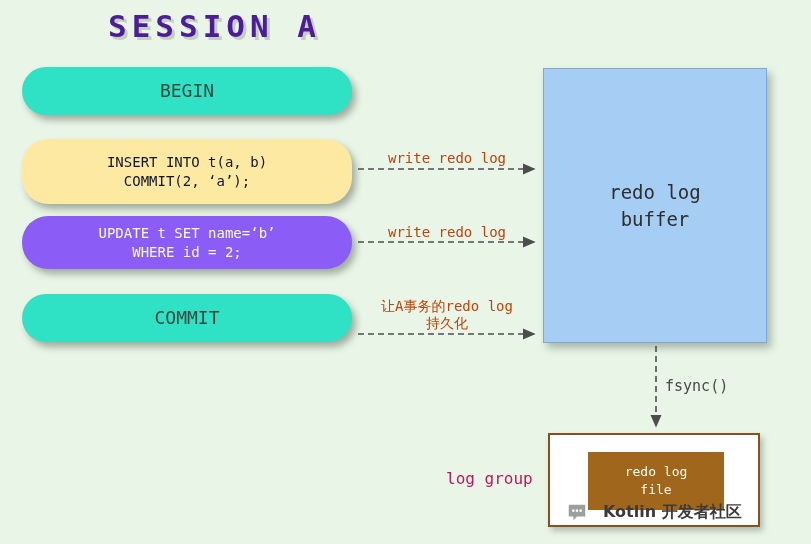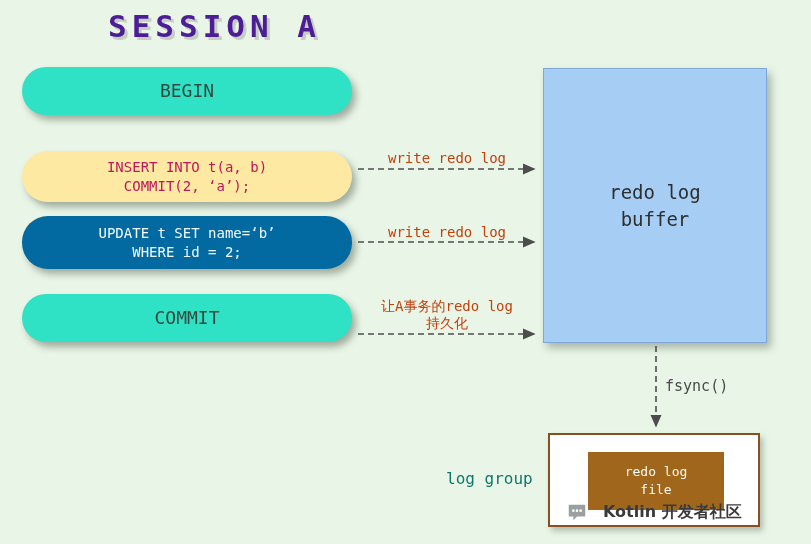--- a/index.html
+++ b/index.html
@@ -19,22 +19,22 @@
   }
   .pill{
     position:absolute;left:22px;width:330px;
     border-radius:26px;
     display:flex;flex-direction:column;align-items:center;justify-content:center;
     box-shadow:4px 5px 7px rgba(70,85,70,.45);
     text-align:center;line-height:1.35;
   }
   .pill .line{display:block;}
   .begin{top:67px;height:48px;background:#2fe1c5;font-size:18px;color:#35493f;}
-  .insert{top:139px;height:51px;background:#fde9a2;font-size:14px;color:#be185d;margin-top:12px;}
-  .update{top:216px;height:53px;background:#0369a1;font-size:14px;color:#f2fbfc;}
+  .insert{top:139px;height:65px;background:#fde9a2;font-size:14px;color:#0f172a;}
+  .update{top:216px;height:53px;background:#8b5cf6;font-size:14px;color:#f2fbfc;}
   .commit{top:294px;height:48px;background:#2fe1c5;font-size:18px;color:#35493f;text-align:right;}
   .buffer{
     position:absolute;left:543px;top:68px;width:224px;height:275px;
     background:#a6cdf4;border:1px solid #7fa8d8;box-sizing:border-box;
     box-shadow:4px 5px 8px rgba(70,85,70,.4);
     display:flex;flex-direction:column;align-items:center;justify-content:center;
     font-size:19px;color:#2e2e2e;line-height:1.4;
   }
   .arrows{position:absolute;left:0;top:0;pointer-events:none;}
   .dash{stroke:#4d4d4d;stroke-width:1.6;stroke-dasharray:6 4;marker-end:url(#ah);}
@@ -52,21 +52,21 @@
     box-shadow:3px 4px 6px rgba(70,85,70,.35);
   }
   .log-file{
     position:absolute;left:38px;top:17px;width:136px;height:58px;
     background:#a0671c;color:#fdfdf3;
     display:flex;flex-direction:column;align-items:center;justify-content:center;
     font-size:13px;line-height:1.4;
   }
   .log-group-label{
     position:absolute;left:446px;top:469px;
-    font-size:16px;color:#0f766e;
+    font-size:16px;color:#be185d;
   }
   .watermark{
     position:absolute;left:566px;top:501px;
     display:flex;align-items:center;gap:15px;
     font-family:"DejaVu Sans","Liberation Sans",sans-serif;
     font-size:16px;color:#3a3a3a;font-weight:bold;
   }
   .wm-icon{width:22px;height:22px;display:inline-block;}
 </style>
 </head>

